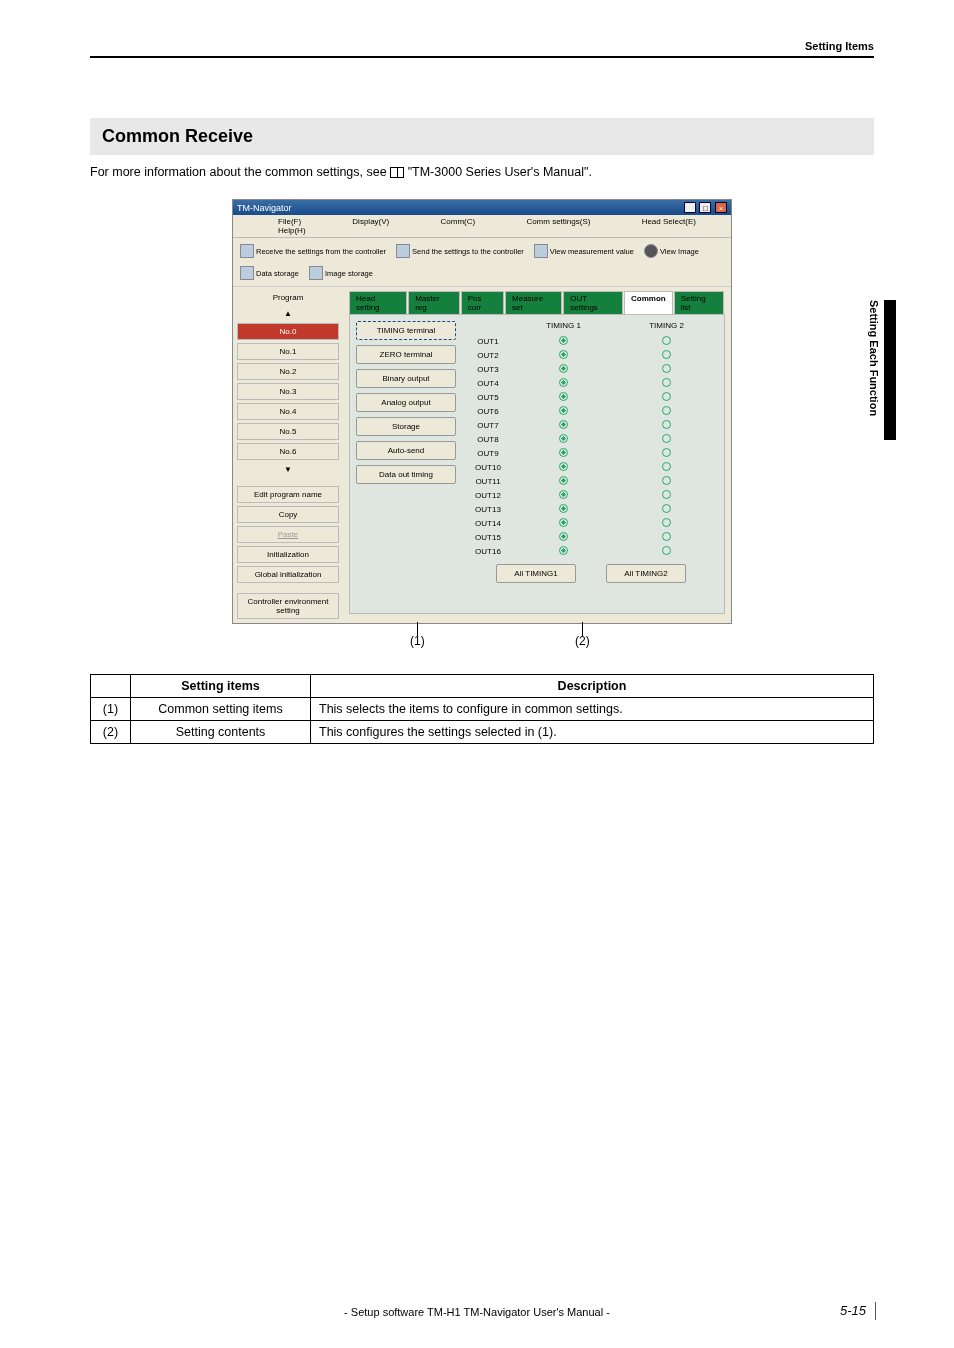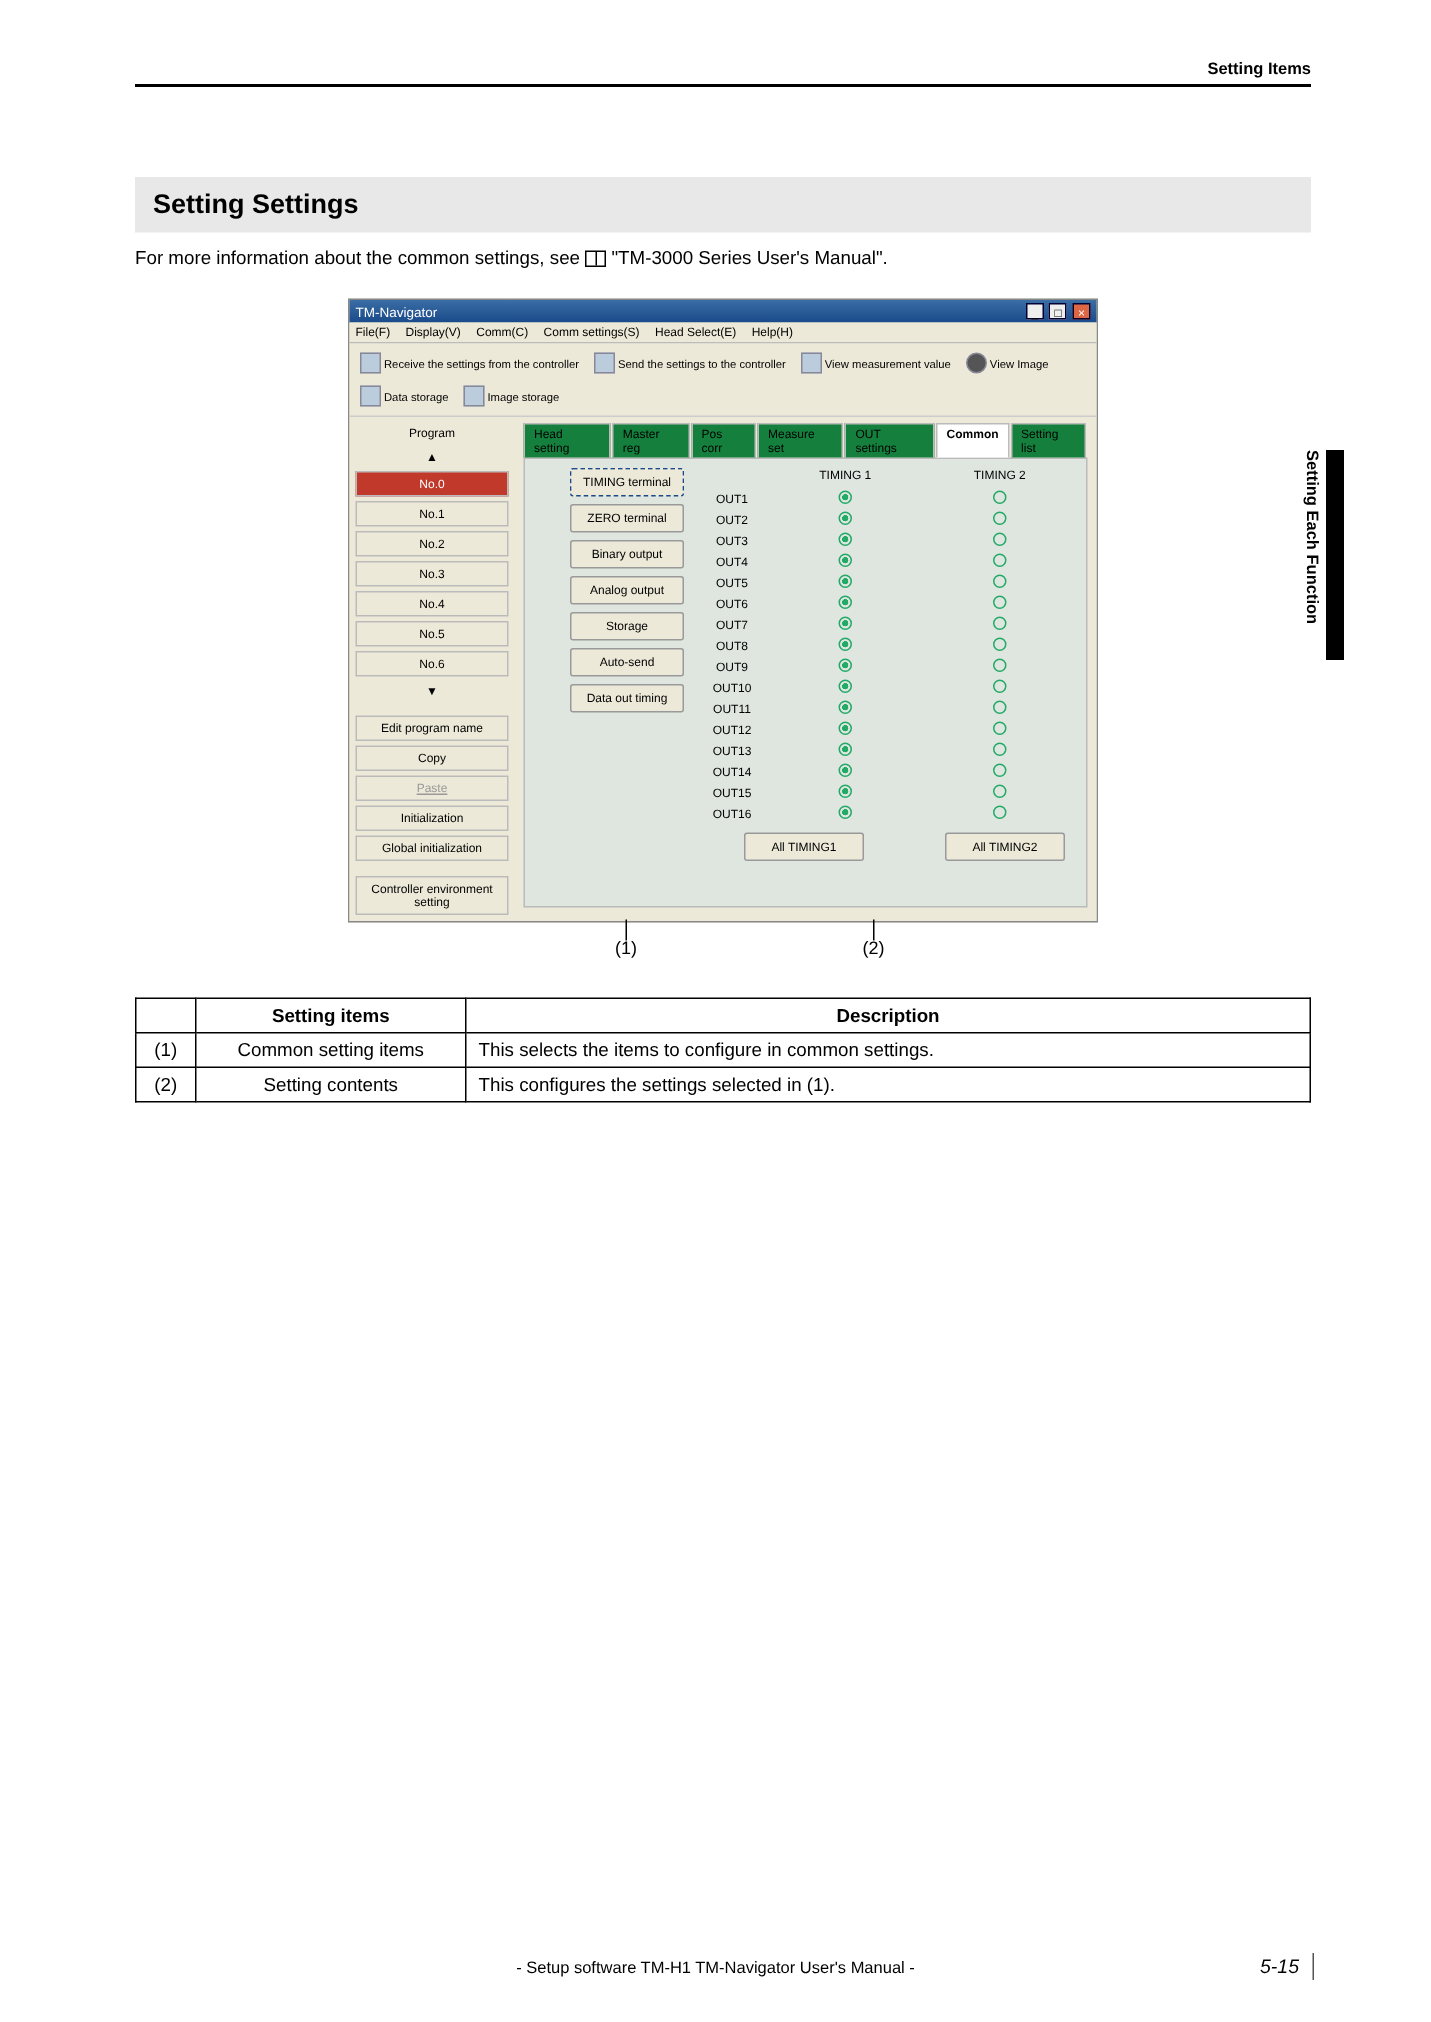--- a/index.html
+++ b/index.html
@@ -60,21 +60,21 @@
     display:flex; justify-content:space-between; align-items:center;
     font-size:9px;
   }
   .titlebar .btns span{
     display:inline-block; width:12px; height:11px; background:#eee; color:#000;
     text-align:center; line-height:11px; font-size:8px; margin-left:1px;
     border:1px solid #003;
   }
   .titlebar .btns span.close{ background:#d64; color:#fff;}
   .menubar { background:#ece9d8; padding:2px 4px; font-size:8px; border-bottom:1px solid #bbb;}
-  .menubar span{ margin-right:8px;}
+  .menubar span{ margin-right:8px;margin-left:41px;}
   .toolbar { background:#ece9d8; padding:4px; display:flex; gap:4px; border-bottom:1px solid #ccc; align-items:center; flex-wrap:wrap;}
   .tool-btn { display:flex; align-items:center; gap:2px; padding:2px 3px; font-size:7.5px; }
   .tool-btn .sq{ width:14px; height:14px; background:#bcd; border:1px solid #889; }
   .tool-btn.eye .sq{ background:#555; border-radius:50%;}
   .body-area { display:flex; background:#ece9d8; }
   .left-col {
     width: 110px; padding:4px; display:flex; flex-direction:column; gap:3px;
   }
   .left-col .lbl{ text-align:center; font-size:8px; padding:2px 0;}
   .prog-btn {
@@ -84,21 +84,21 @@
   .prog-btn.disabled{ color:#999;text-decoration:underline;}
   .main-col { flex:1; padding:4px 6px; }
   .tabs { display:flex; font-size:8px; }
   .tabs span{ padding:2px 6px; border:1px solid #bbb; border-bottom:none; background:#15803d; margin-right:1px;}
   .tabs span.act{ background:#fff; font-weight:bold;}
   .tab-body{
     border:1px solid #bbb; background:#dfe6e0; padding:6px; display:flex; gap:8px; min-height:300px;
   }
   .btn-col{ display:flex; flex-direction:column; gap:5px; width:100px;}
   .wbtn{
-    border:1px solid #999; background:#ece9d8; text-align:center; padding:4px 2px; font-size:8px; border-radius:2px;margin-left:24px;
+    border:1px solid #999; background:#ece9d8; text-align:center; padding:4px 2px; font-size:8px; border-radius:2px;
   }
   .wbtn.sel{ border:1px dashed #1a4a8a; }
   .radio-col{ flex:1; }
   .rhead{ display:grid; grid-template-columns: 48px 1fr 1fr; font-size:8px; text-align:center; margin-bottom:4px;}
   .rrow{ display:grid; grid-template-columns: 48px 1fr 1fr; font-size:8px; text-align:center; align-items:center; padding:1.5px 0;}
   .rad{ width:9px; height:9px; border:1px solid #2a6; border-radius:50%; display:inline-block;}
   .rad.on{ background: radial-gradient(circle at center,#2a6 0 40%, transparent 45%);}
   .bottom-btns{ display:flex; justify-content:center; gap:30px; margin-top:6px;}
   .bottom-btns .wbtn{ width:80px;}
   .callouts-line{ width:500px; margin:0 auto; position:relative;}
@@ -140,21 +140,21 @@
     position:absolute; right:78px; bottom:-2px; border-right:1px solid #555; height:18px;
   }
 </style>
 </head>
 <body>
 
 <div class="page">
   <div class="header-right">Setting Items</div>
   <hr class="hr-thick">
 
-  <div class="section-title">Setting Settings</div>
+  <div class="section-title">Common Receive</div>
 
   <div class="intro">
     <span>For more information about the common settings, see </span>
     <span class="book-icon"></span>
     <span> "TM-3000 Series User's Manual".</span>
   </div>
 
   <div class="screenshot-wrap">
     <div class="win">
       <div class="titlebar">

